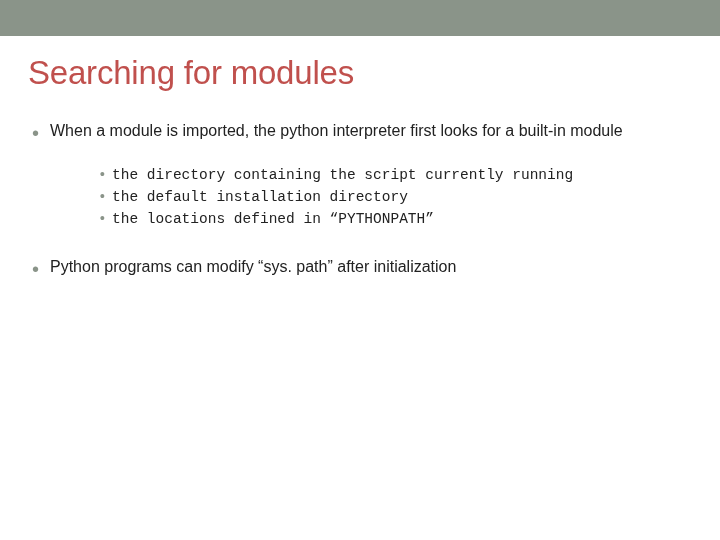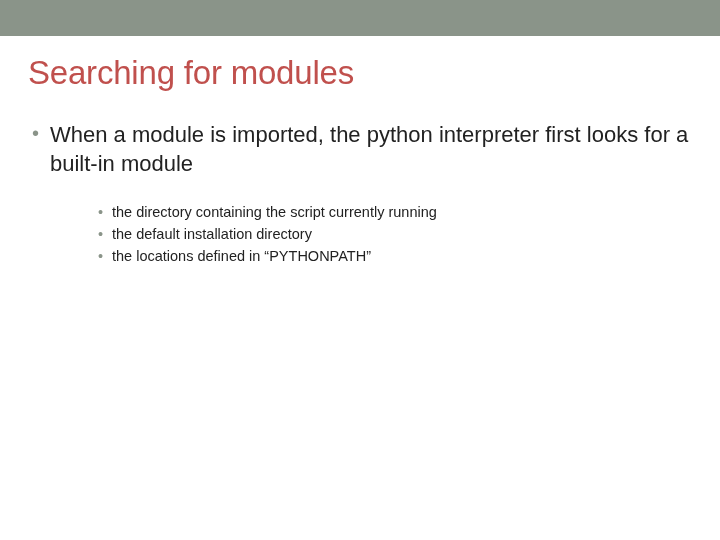--- a/index.html
+++ b/index.html
@@ -26,36 +26,37 @@
     margin-bottom: 28px;
     letter-spacing: -0.2px;
   }
   ul.main {
     list-style: none;
     margin-left: 4px;
   }
   ul.main > li {
     position: relative;
     padding-left: 18px;
-    font-size: 22px;
+    font-size: 16px;
     line-height: 1.32;
     color: #222;
     margin-bottom: 4px;
   }
   ul.main > li::before {
     content: "•";
     position: absolute;
     left: 0;
     top: 0;
     color: #8a9489;
     font-size: 20px;
   }
   ul.sub {
     list-style: none;
     margin: 24px 0 24px 70px;
+    font-family: Liberation Mono, monospace;
   }
   ul.sub > li {
     position: relative;
     padding-left: 14px;
     font-size: 14.5px;
     line-height: 1.5;
     color: #222;
   }
   ul.sub > li::before {
     content: "•";
@@ -78,14 +79,17 @@
     <ul class="main">
       <li>When a module is imported, the python interpreter first looks for a built-in module</li>
     </ul>
 
     <ul class="sub">
       <li>the directory containing the script currently running</li>
       <li>the default installation directory</li>
       <li>the locations defined in “PYTHONPATH”</li>
     </ul>
 
+    <ul class="main gap">
+      <li>Python programs can modify “sys. path” after initialization</li>
+    </ul>
   </div>
 </div>
 
 </body></html>

